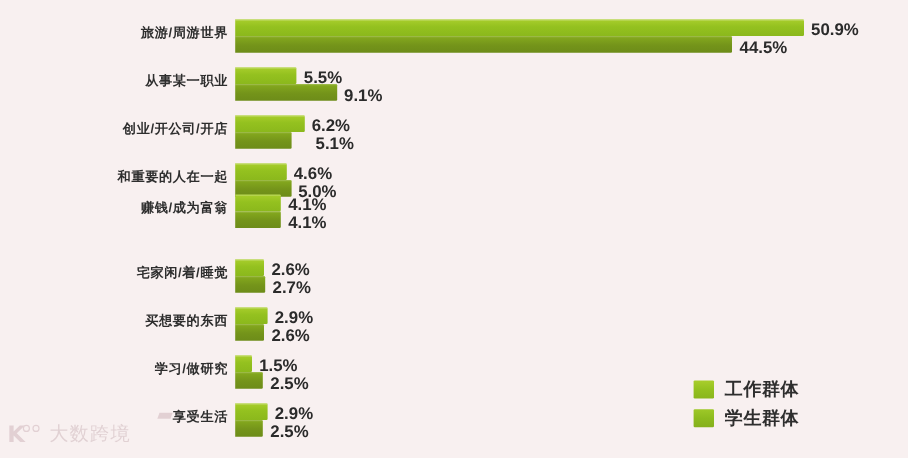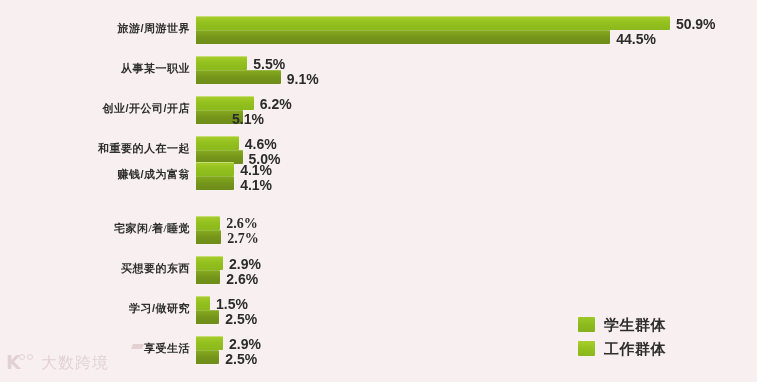--- a/index.html
+++ b/index.html
@@ -200,42 +200,42 @@
           <div class="val work" style="left: 57.205px;">5.5%</div>
           <div class="val student" style="left: 90.721px;">9.1%</div>
         </div>
       </div>
       <div class="row" style="top: 93px;">
         <div class="cat-label" style="top: 10px;">创业/开公司/开店</div>
         <div class="bar-area">
           <div class="bar work" style="width: 57.722px;"></div>
           <div class="bar student" style="width: 47.481px;"></div>
           <div class="val work" style="left: 63.722px;">6.2%</div>
-          <div class="val student" style="left: 36px;">5.1%</div>
+          <div class="val student" style="left: 67px;">5.1%</div>
         </div>
       </div>
       <div class="row" style="top: 133px;">
         <div class="cat-label" style="top: 10px;">和重要的人在一起</div>
         <div class="bar-area">
           <div class="bar work" style="width: 42.826px;"></div>
           <div class="bar student" style="width: 46.55px;"></div>
           <div class="val work" style="left: 48.826px;">4.6%</div>
           <div class="val student" style="left: 52.55px;">5.0%</div>
         </div>
       </div>
       <div class="row" style="top: 159px;">
         <div class="cat-label" style="top: 10px;">赚钱/成为富翁</div>
         <div class="bar-area">
           <div class="bar work" style="width: 38.171px;"></div>
           <div class="bar student" style="width: 38.171px;"></div>
           <div class="val work" style="left: 44.171px;">4.1%</div>
           <div class="val student" style="left: 44.171px;">4.1%</div>
         </div>
       </div>
-      <div class="row" style="top: 213px; font-family: Liberation Serif, serif;">
+      <div class="row" style="top: 213px;">
         <div class="cat-label" style="top: 10px;">宅家闲/着/睡觉</div>
         <div class="bar-area">
           <div class="bar work" style="width: 24.206px;"></div>
           <div class="bar student" style="width: 25.137px;"></div>
           <div class="val work" style="left: 30.206px;">2.6%</div>
           <div class="val student" style="left: 31.137px;">2.7%</div>
         </div>
       </div>
       <div class="row" style="top: 253px;">
         <div class="cat-label" style="top: 10px;">买想要的东西</div>
@@ -261,26 +261,26 @@
           <div class="bar work" style="width: 26.999px;"></div>
           <div class="bar student" style="width: 23.275px;"></div>
           <div class="val work" style="left: 32.999px;">2.9%</div>
           <div class="val student" style="left: 29.275px;">2.5%</div>
         </div>
       </div>
     </div>
 
   <div id="legend">
     <div class="legend-item">
+      <span class="legend-swatch work"></span>
+      <span class="legend-text">工作群体</span>
+    </div>
+    <div class="legend-item">
       <span class="legend-swatch student"></span>
       <span class="legend-text">学生群体</span>
-    </div>
-    <div class="legend-item">
-      <span class="legend-swatch work"></span>
-      <span class="legend-text">工作群体</span>
     </div>
   </div>
 
   <div id="watermark">
     <span class="wm-logo">
       <span class="wm-k">K</span>
       <span class="wm-dot d1"></span>
       <span class="wm-dot d2"></span>
     </span>
     <span class="wm-text">大数跨境</span>

